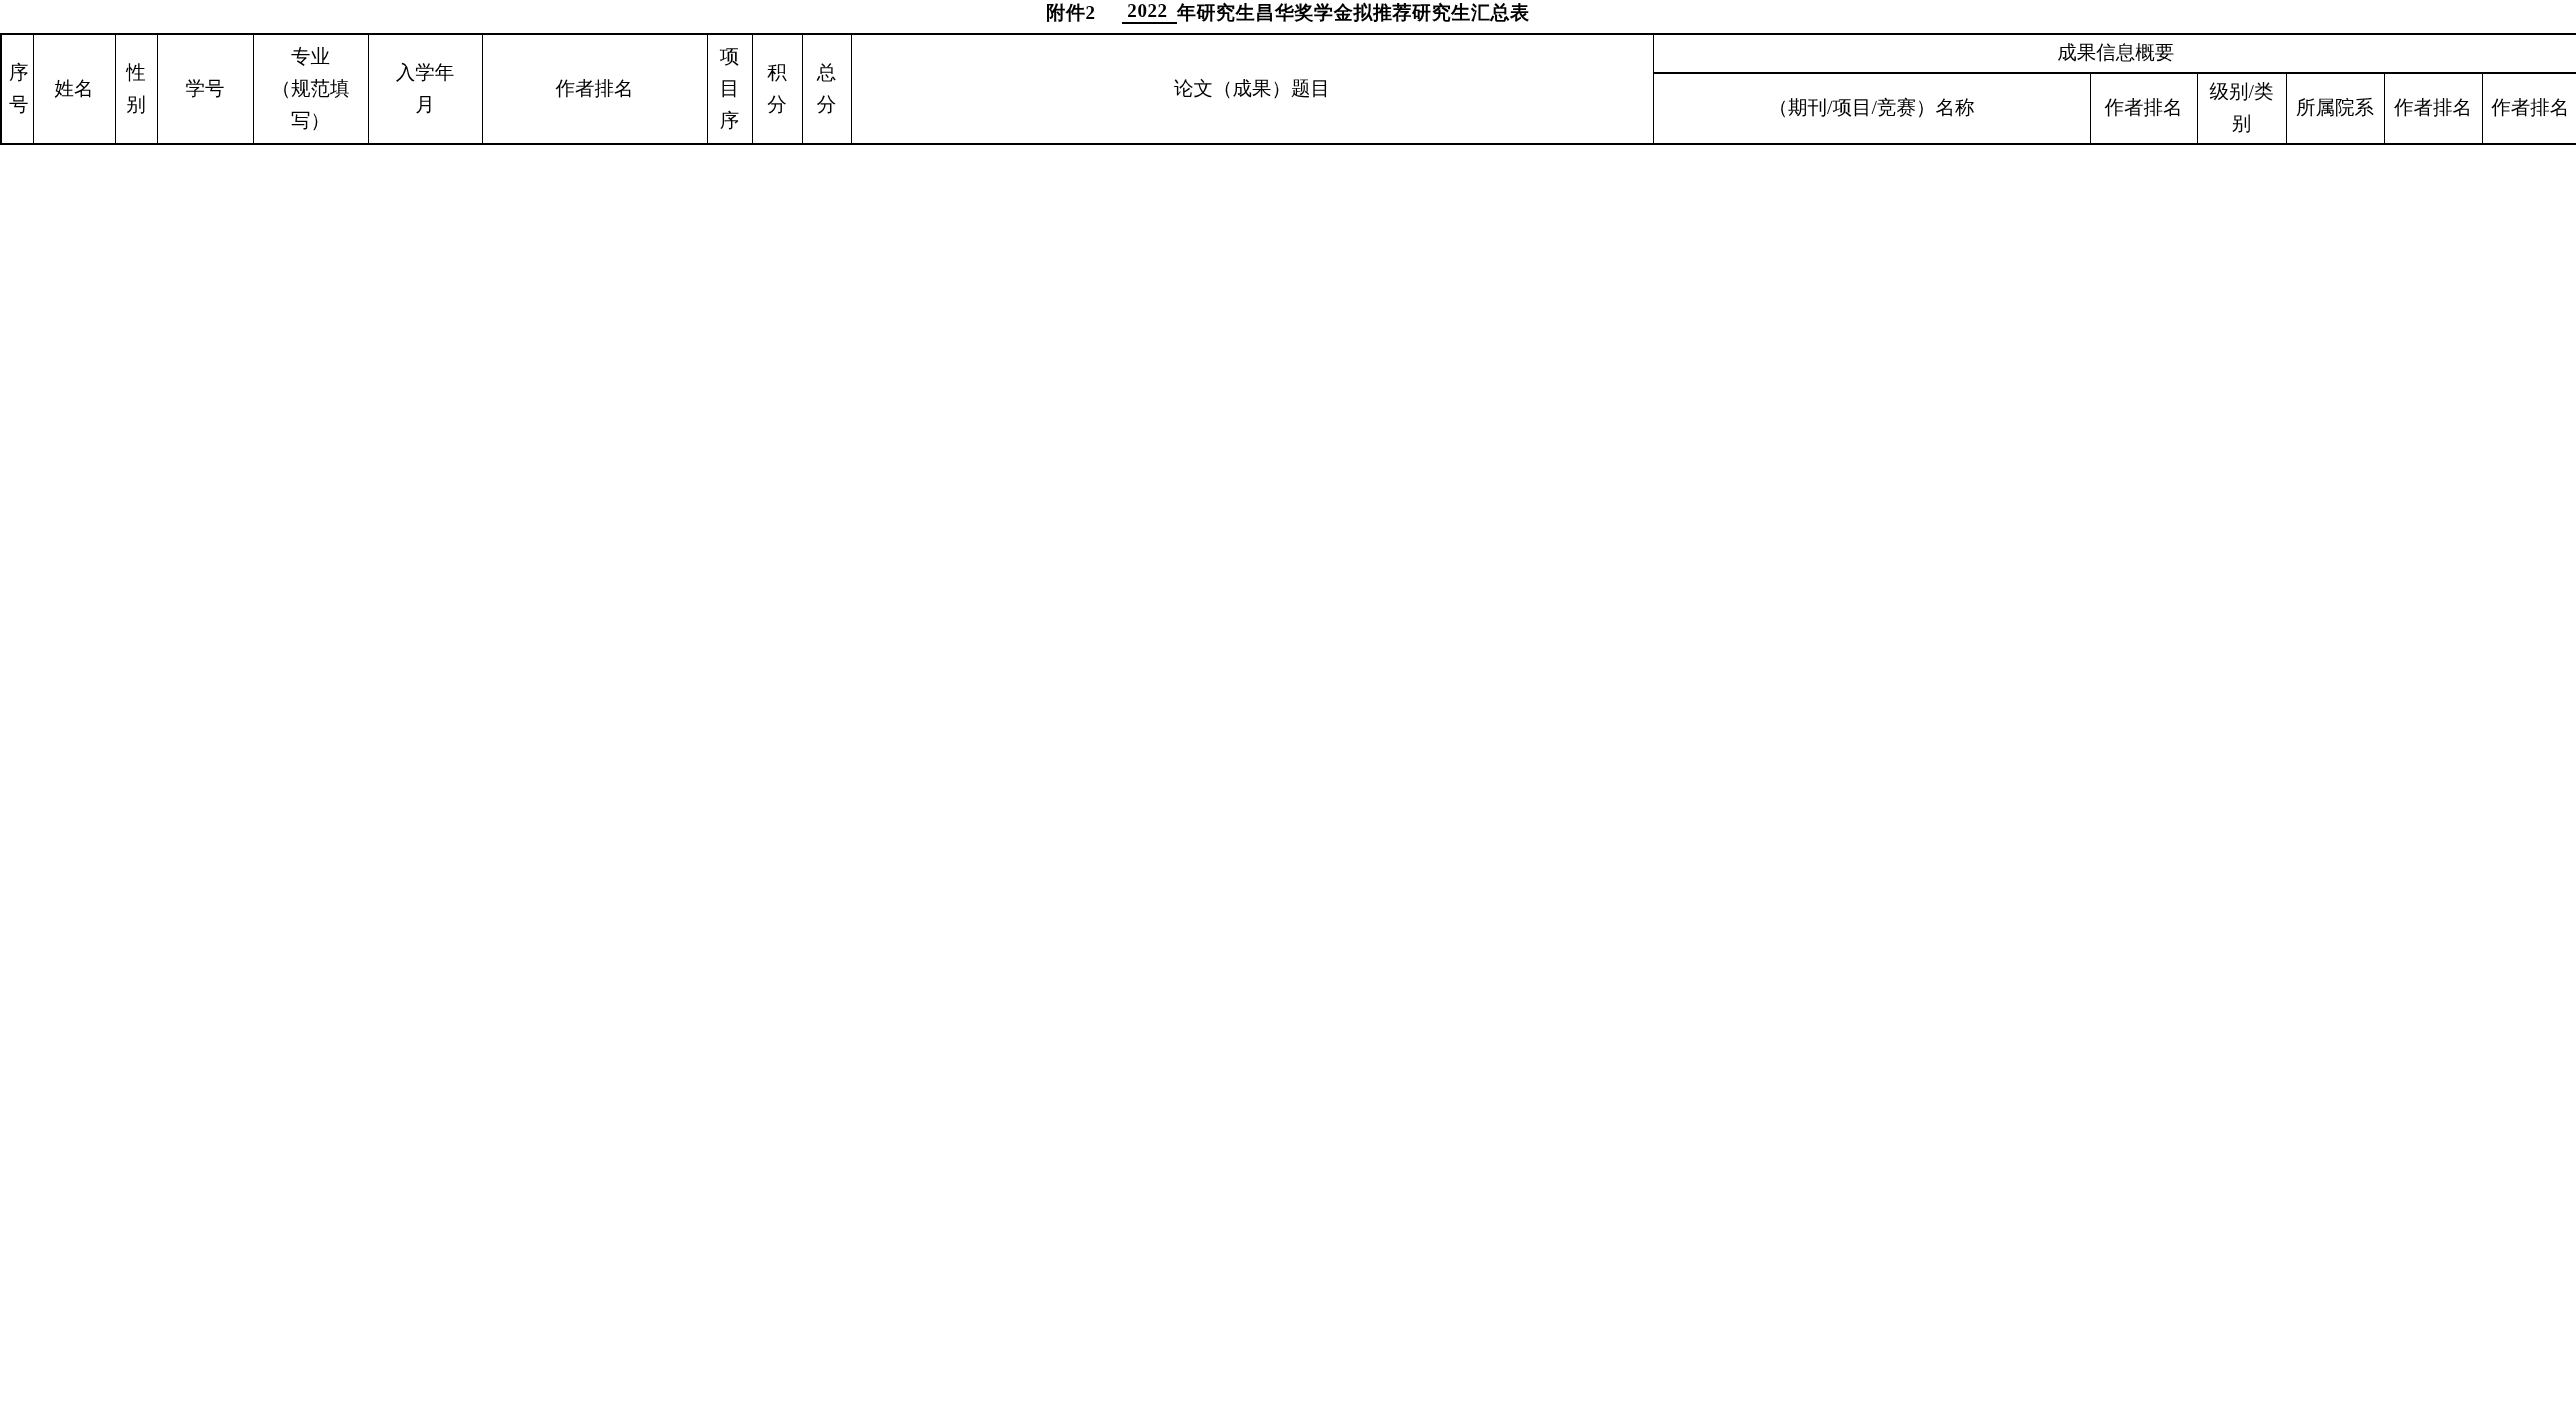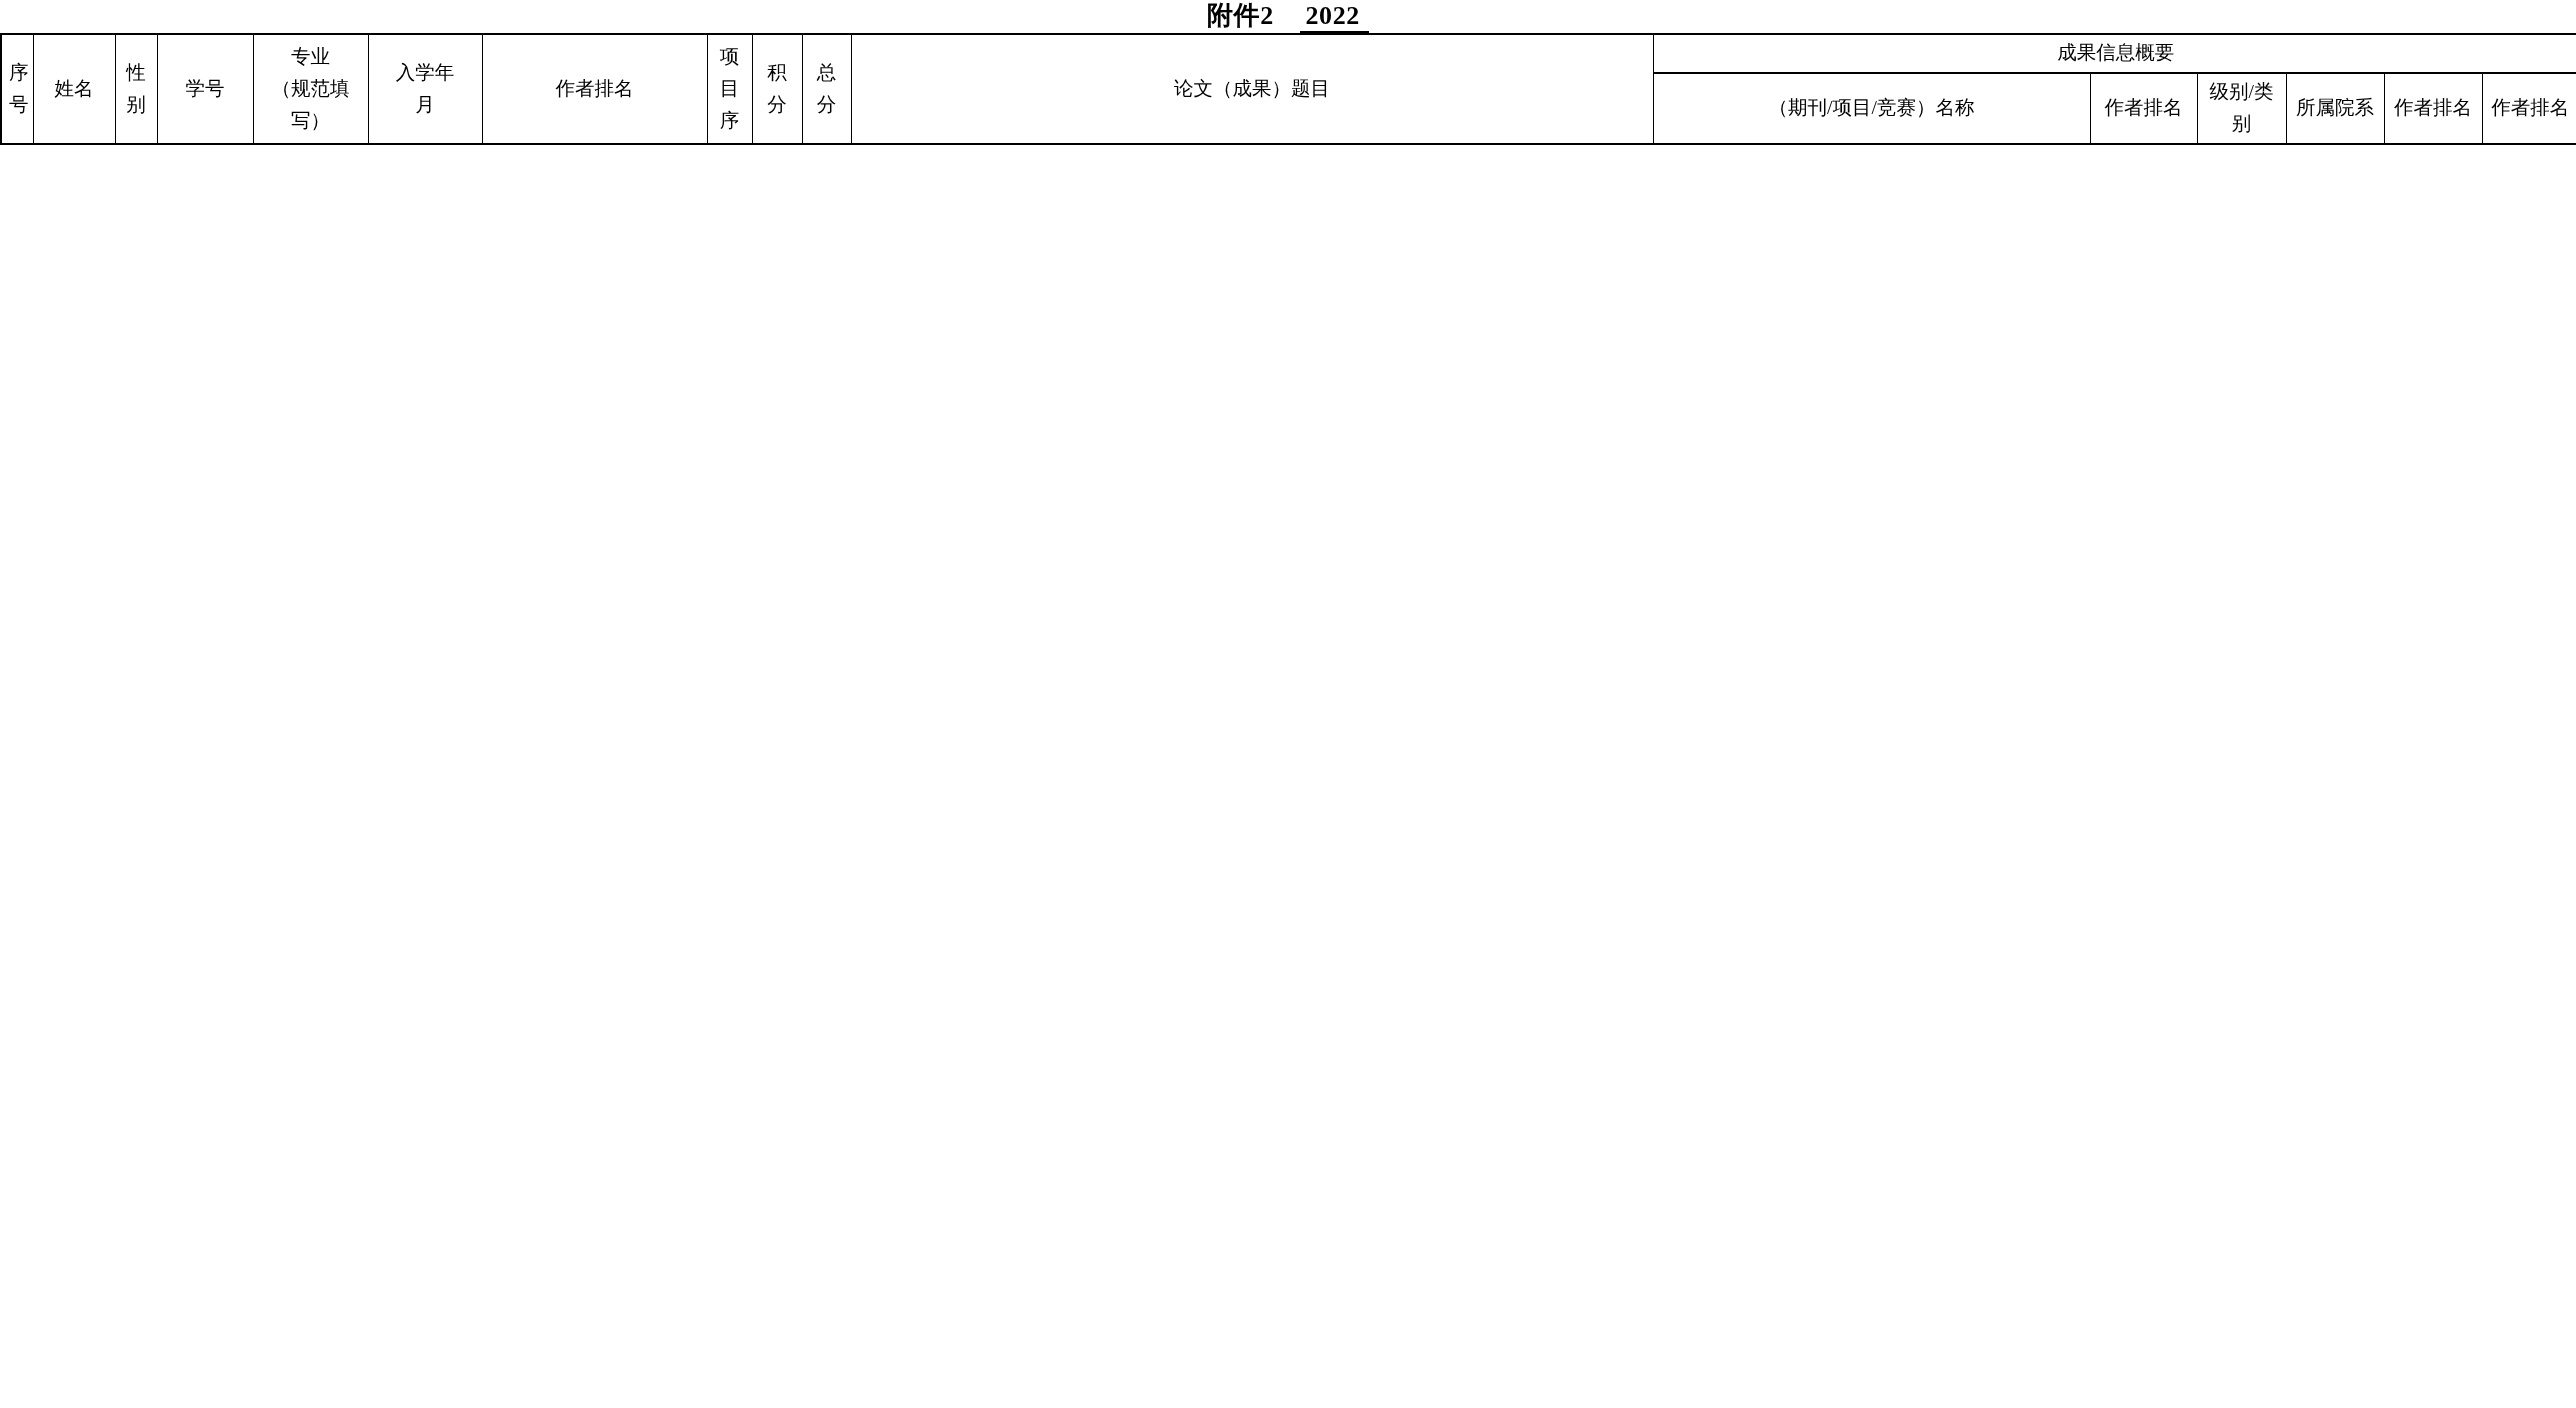--- a/index.html
+++ b/index.html
@@ -1,37 +1,38 @@
 <!DOCTYPE html>
 <html style="font-size:9.2px"><head>
 <meta charset="utf-8">
 <style>
   html,body{margin:0;padding:0;background:#fff;}
   body{width:2576px;font-family:"Liberation Serif","DejaVu Serif",serif;color:#000;}
   .page{width:2576px;}
-  .title{height:33px;display:flex;align-items:flex-end;justify-content:center;
-         font-size:26px;font-weight:bold;letter-spacing:0.6px;}
+  .title{height:33px;display:flex;align-items:flex-start;justify-content:center;
+         font-size:19px;font-weight:bold;letter-spacing:0.6px;}
   .t-prefix{margin-right:26px;}
   .t-year{border-bottom:2.3px solid #000;padding:0 9.2px 0 5.7px;}
   table{border-collapse:collapse;table-layout:fixed;width:2576px;border:2.3px solid #000;}
   th,td{border:1.1px solid #000;border-top-width:1.7px;border-bottom-width:1.7px;
         text-align:center;vertical-align:middle;font-size:19.5px;font-weight:normal;
         padding:2.3px 6.9px;white-space:pre-line;overflow:hidden;}
   thead th{line-height:1.65;}
   thead tr.hrow1 th{border-bottom-width:2.3px;}
   thead tr.hrow2 th{border-bottom-width:2.3px;}
 </style>
 </head>
 <body>
 
 <div class="page">
 
   <div class="title">
     <span class="t-prefix">附件2</span>
     <span class="t-year">2022</span>
+    <span>年研究生昌华奖学金拟推荐研究生汇总表</span>
   </div>
 
   <table>
     <colgroup>
       <col style="width:32px">
         <col style="width:82px">
         <col style="width:42px">
       <col style="width:96px">
         <col style="width:115px">
         <col style="width:114px">

